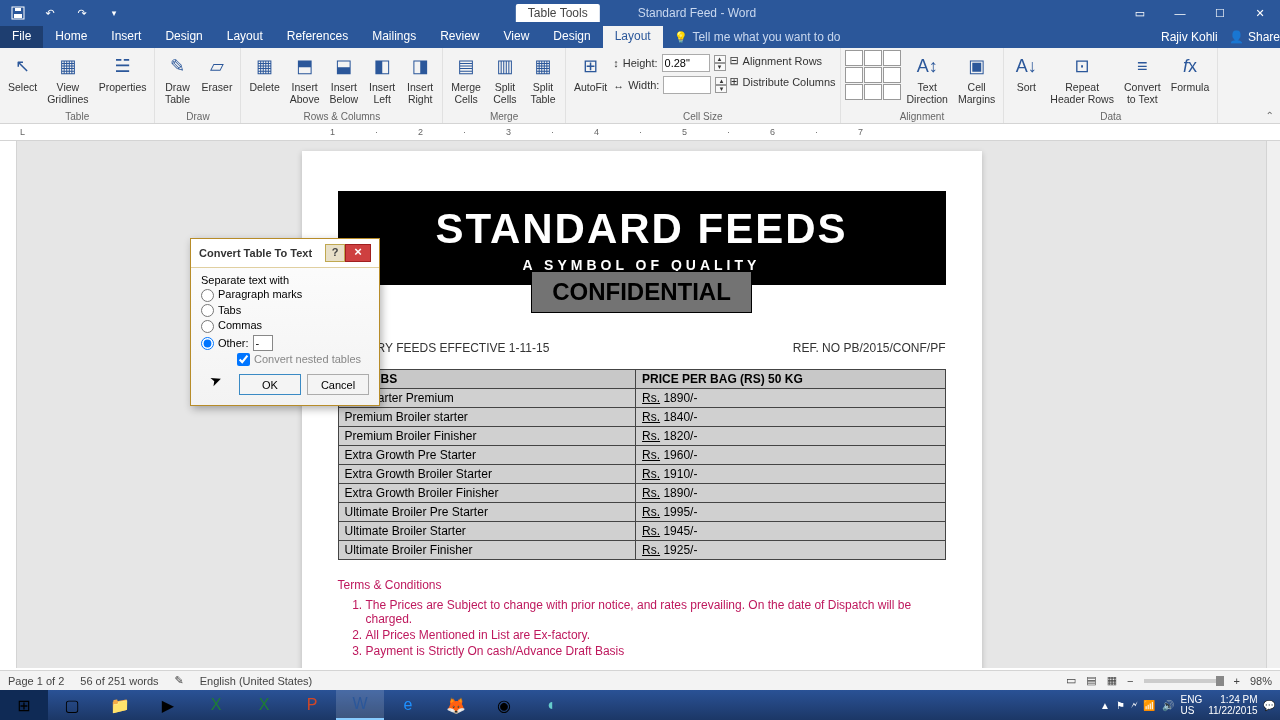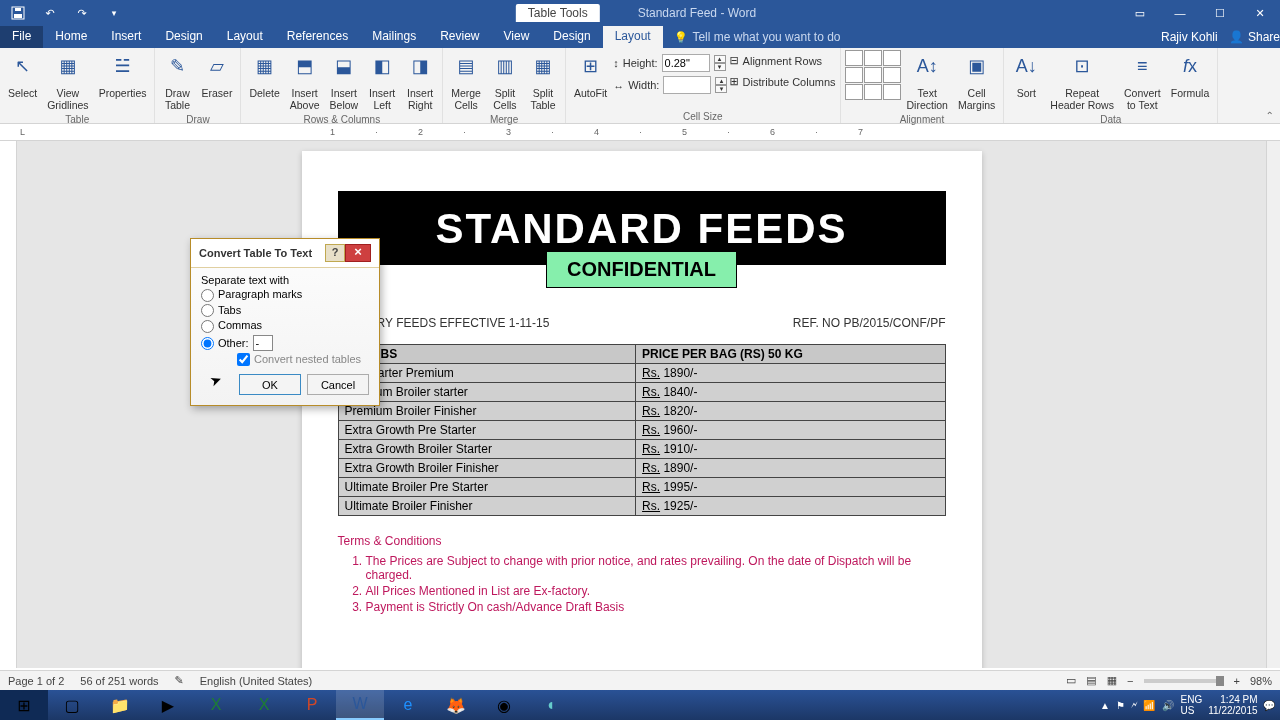--- a/index.html
+++ b/index.html
@@ -26,21 +26,21 @@
 .tell-me::before { content: "💡"; font-size: 11px; }
 .menubar-right { margin-left: auto; display: flex; align-items: center; gap: 12px; }
 
 
 .ribbon { height: 76px; background: #f3f3f3; border-bottom: 1px solid #d4d4d4; display: flex; position: relative; }
 .ribbon-group { border-right: 1px solid #e1e1e1; display: flex; flex-direction: column; padding: 2px 4px 0; }
 .ribbon-group-items { display: flex; gap: 2px; flex: 1; align-items: flex-start; }
 .ribbon-group-label { text-align: center; font-size: 10px; color: #666; padding: 1px 0; }
 .rbtn { display: flex; flex-direction: column; align-items: center; justify-content: flex-start; padding: 2px 4px; cursor: pointer; min-width: 36px; }
 .rbtn-icon { width: 28px; height: 28px; display: flex; align-items: center; justify-content: center; font-size: 18px; color: #2b579a; }
-.rbtn-label { font-size: 10.5px; color: #333; text-align: center; line-height: 1.1; margin-top: 8px; }
+.rbtn-label { font-size: 10.5px; color: #333; text-align: center; line-height: 1.1; margin-top: 2px; }
 .cell-size-row { display: flex; align-items: center; gap: 4px; font-size: 11px; color: #333; margin: 2px 0; }
 .cell-size-row input { width: 48px; height: 18px; font-size: 11px; padding: 0 2px; border: 1px solid #ababab; }
 .spinner { display: flex; flex-direction: column; }
 .spinner span { width: 12px; height: 8px; border: 1px solid #999; font-size: 7px; line-height: 6px; text-align: center; background: #f9f9f9; cursor: pointer; }
 .align-grid { display: grid; grid-template-columns: repeat(3, 18px); grid-template-rows: repeat(3, 16px); gap: 1px; }
 .align-cell { border: 1px solid #999; background: #fff; cursor: pointer; }
 .collapse-caret { position: absolute; right: 6px; bottom: 2px; color: #666; font-size: 10px; cursor: pointer; }
 
 
 .ruler-h { height: 17px; background: #fff; border-bottom: 1px solid #d4d4d4; display: flex; align-items: center; font-size: 9px; color: #666; padding-left: 20px; }
@@ -48,21 +48,21 @@
 .ruler-h-inner { margin-left: 305px; display: flex; gap: 40px; }
 
 
 .docarea { position: absolute; left: 17px; right: 14px; top: 141px; bottom: 52px; background: #e6e6e6; overflow: hidden; }
 .scrollbar-v { width: 14px; background: #f0f0f0; position: absolute; right: 0; top: 141px; bottom: 52px; border-left: 1px solid #d4d4d4; }
 .page { width: 680px; min-height: 880px; background: #fff; margin: 10px auto 0; box-shadow: 0 2px 6px rgba(0,0,0,.2); padding: 40px 36px; position: relative; }
 
 .banner { background: #000; color: #fff; text-align: center; padding: 14px 10px 12px; position: relative; }
 .banner h1 { font-size: 42px; font-weight: 900; letter-spacing: 2px; font-family: Arial Black, sans-serif; }
 .banner .sub { font-size: 14px; font-weight: 700; letter-spacing: 4px; margin-top: 4px; }
-.conf-box { background: #86efac; color: #000; font-weight: 700; font-size: 20px; padding: 6px 20px; display: inline-block; border: 1px solid #000; margin-top: -2px; }
+.conf-box { background: #737373; color: #000; font-weight: 700; font-size: 24px; padding: 6px 20px; display: inline-block; border: 1px solid #000; margin-top: -2px; }
 .conf-wrap { text-align: center; margin-top: -12px; position: relative; z-index: 2; }
 
 .meta-row { display: flex; justify-content: space-between; font-size: 12px; color: #333; margin-top: 28px; }
 
 .price-table { width: 100%; border-collapse: collapse; margin-top: 14px; font-size: 12px; }
 .price-table th, .price-table td { border: 1px solid #444; padding: 2px 6px; background: #d0d0d0; text-align: left; }
 .price-table th { font-weight: 700; background: #c8c8c8; }
 
 .terms { margin-top: 18px; font-size: 12px; color: #be185d; }
 .terms ol { margin: 6px 0 0 28px; }
@@ -340,20 +340,21 @@
     </div>
 </div>
 
 <div class="ruler-v"></div>
 <div class="scrollbar-v"></div>
 
 <div class="docarea">
   <div class="page">
     <div class="banner">
       <h1>STANDARD FEEDS</h1>
+      <div class="sub">A SYMBOL OF QUALITY</div>
     </div>
     <div class="conf-wrap"><div class="conf-box">CONFIDENTIAL</div></div>
     <div class="meta-row">
       <span>POULTRY FEEDS EFFECTIVE 1-11-15</span>
       <span>REF. NO PB/2015/CONF/PF</span>
     </div>
     <table class="price-table">
       <thead>
           <tr>
             <th>CRUMBS</th>
@@ -381,20 +382,24 @@
             <td>Extra Growth Broiler Starter</td>
             <td><span class="link-txt">Rs.</span> 1910/-</td>
           </tr>
           <tr>
             <td>Extra Growth Broiler Finisher</td>
             <td><span class="link-txt">Rs.</span> 1890/-</td>
           </tr>
           <tr>
             <td>Ultimate Broiler Pre Starter</td>
             <td><span class="link-txt">Rs.</span> 1995/-</td>
+          </tr>
+          <tr>
+            <td>Ultimate Broiler Starter</td>
+            <td><span class="link-txt">Rs.</span> 1945/-</td>
           </tr>
           <tr>
             <td>Ultimate Broiler Finisher</td>
             <td><span class="link-txt">Rs.</span> 1925/-</td>
           </tr>
         </tbody>
     </table>
     <div class="terms">
       <div>Terms &amp; Conditions</div>
       <ol id="terms-list">

